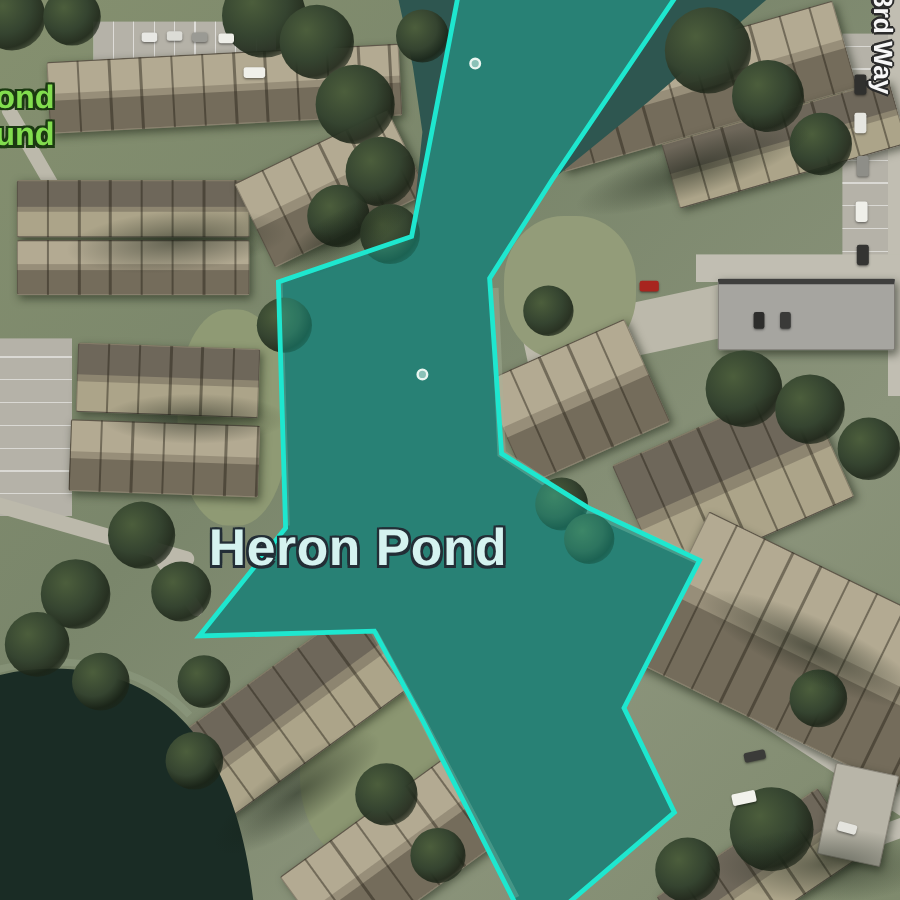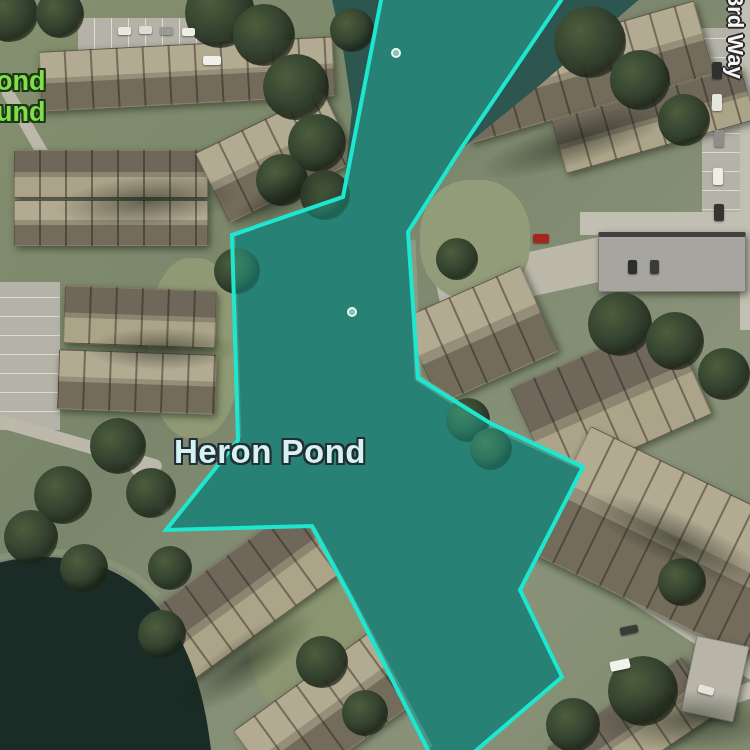--- a/index.html
+++ b/index.html
@@ -29,21 +29,21 @@
   .roof-flat{background:#a6a5a0;border-top:5px solid #3f3f3d;}
   .roof-light{background:#b8b5a8;}
 
   
   .tree{border-radius:50%;background:radial-gradient(circle at 36% 34%,#4c5e3c 0%,#354430 45%,rgba(27,36,23,.88) 68%,rgba(27,36,23,0) 100%);}
   .shade{border-radius:50%;background:radial-gradient(closest-side,rgba(19,27,17,.5),rgba(19,27,17,0));}
   .car{border-radius:2px;box-shadow:0 1px 2px rgba(0,0,0,.45);}
 
   
   .map-label{position:absolute;font-weight:bold;white-space:pre;}
-  #pond-label{left:174px;top:433px;font-size:33px;letter-spacing:.5px;
+  #pond-label{left:174px;top:433px;font-size:43px;letter-spacing:.5px;
     text-shadow:-2px 0 #232e36,2px 0 #232e36,0 -2px #232e36,0 2px #232e36,
                 -2px -2px #232e36,2px 2px #232e36,-2px 2px #232e36,2px -2px #232e36;}
   #green-label{left:-4px;top:66px;font-size:27px;line-height:31px;
     text-shadow:-2px 0 #1c3a12,2px 0 #1c3a12,0 -2px #1c3a12,0 2px #1c3a12,
                 -2px -2px #1c3a12,2px 2px #1c3a12,-2px 2px #1c3a12,2px -2px #1c3a12;}
   #street-label{right:2px;top:-6px;font-size:22px;writing-mode:vertical-rl;
     text-shadow:-2px 0 #2b2b2b,2px 0 #2b2b2b,0 -2px #2b2b2b,0 2px #2b2b2b,
                 -1px -1px #2b2b2b,1px 1px #2b2b2b,-1px 1px #2b2b2b,1px -1px #2b2b2b;}
 </style>
 </head>

